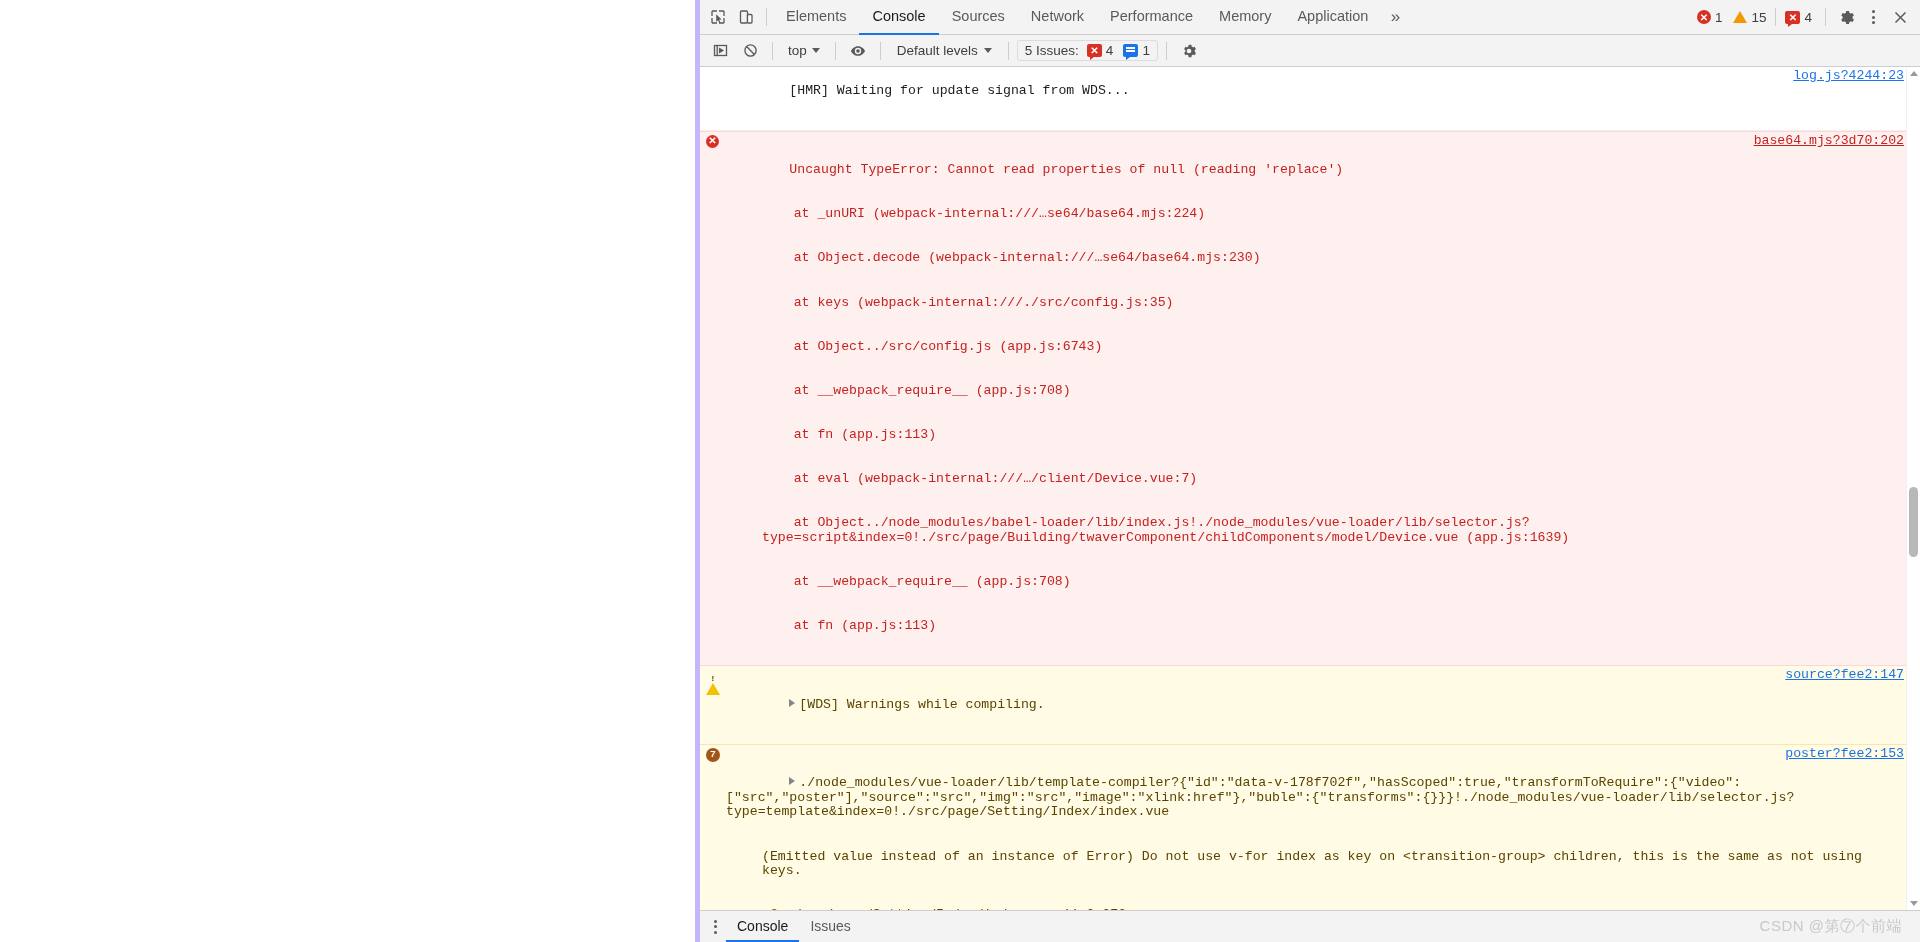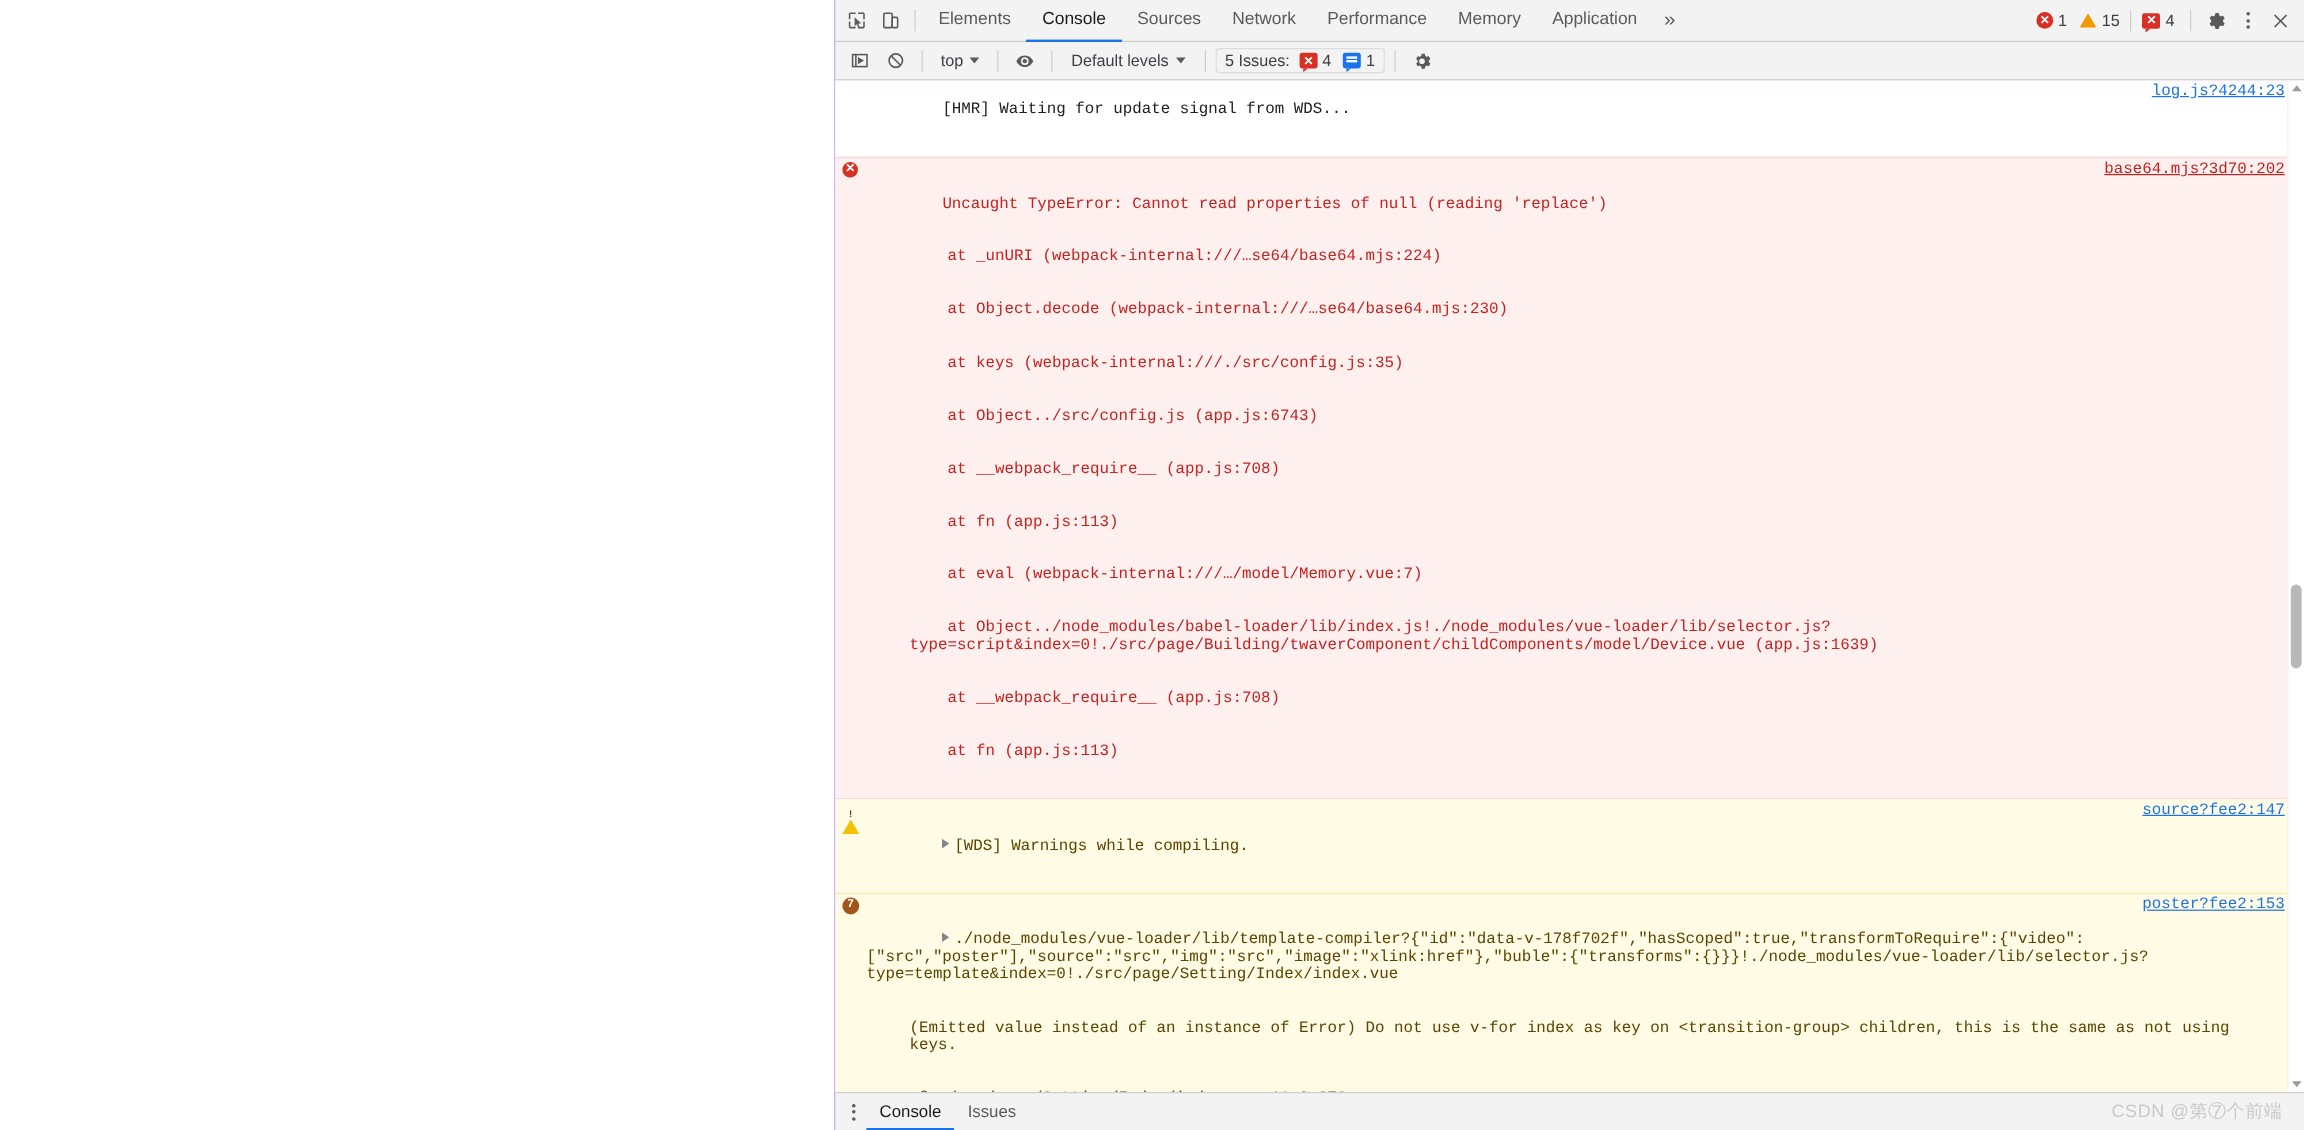--- a/index.html
+++ b/index.html
@@ -9,22 +9,22 @@
     font-family: "Liberation Sans", sans-serif;
     overflow: hidden;
   }
   .page { position: relative; width: 1920px; height: 942px; background:#fff; display:flex; }
 
   
   .page-left { width: 695px; height: 942px; background:#ffffff; }
 
   
   .devtools {
-    width: 1225px; height: 942px; background:#d946ef;
-    border-left: 1px solid #c4b5fd;
+    width: 1225px; height: 942px; background:#c2410c;
+    border-left: 5px solid #c4b5fd;
     display:flex; flex-direction:column;
     font-family: "Liberation Sans", sans-serif;
   }
 
   
   .dt-tabbar {
     height: 35px; min-height:35px; display:flex; align-items:center;
     background:#f3f3f3; border-bottom:1px solid #cdcdcd; padding-left:4px;
   }
   .icon-btn {
@@ -313,21 +313,21 @@
       <div class="msg error">
         <span class="gicon"><span class="ic-error">✕</span></span>
         <span>Uncaught TypeError: Cannot read properties of null (reading 'replace')</span>
         <span class="src-link">base64.mjs?3d70:202</span>
         <span class="stack"><span>    at _unURI (webpack-internal:///…se64/base64.mjs:224)</span></span>
         <span class="stack"><span>    at Object.decode (webpack-internal:///…se64/base64.mjs:230)</span></span>
         <span class="stack"><span>    at keys (webpack-internal:///./src/config.js:35)</span></span>
         <span class="stack"><span>    at Object../src/config.js (app.js:6743)</span></span>
         <span class="stack"><span>    at __webpack_require__ (app.js:708)</span></span>
         <span class="stack"><span>    at fn (app.js:113)</span></span>
-        <span class="stack"><span>    at eval (webpack-internal:///…/model/Memory.vue:7)</span></span>
+        <span class="stack"><span>    at eval (webpack-internal:///…/client/Device.vue:7)</span></span>
         <span class="stack"><span>    at Object../node_modules/babel-loader/lib/index.js!./node_modules/vue-loader/lib/selector.js?type=script&amp;index=0!./src/page/Building/twaverComponent/childComponents/model/Device.vue (app.js:1639)</span></span>
         <span class="stack"><span>    at __webpack_require__ (app.js:708)</span></span>
         <span class="stack"><span>    at fn (app.js:113)</span></span>
       </div>
 
       <div class="msg warn">
         <span class="gicon"><span class="ic-warn"></span></span>
         <span class="disc"></span><span>[WDS] Warnings while compiling.</span>
         <span class="src-link">source?fee2:147</span>
       </div>

